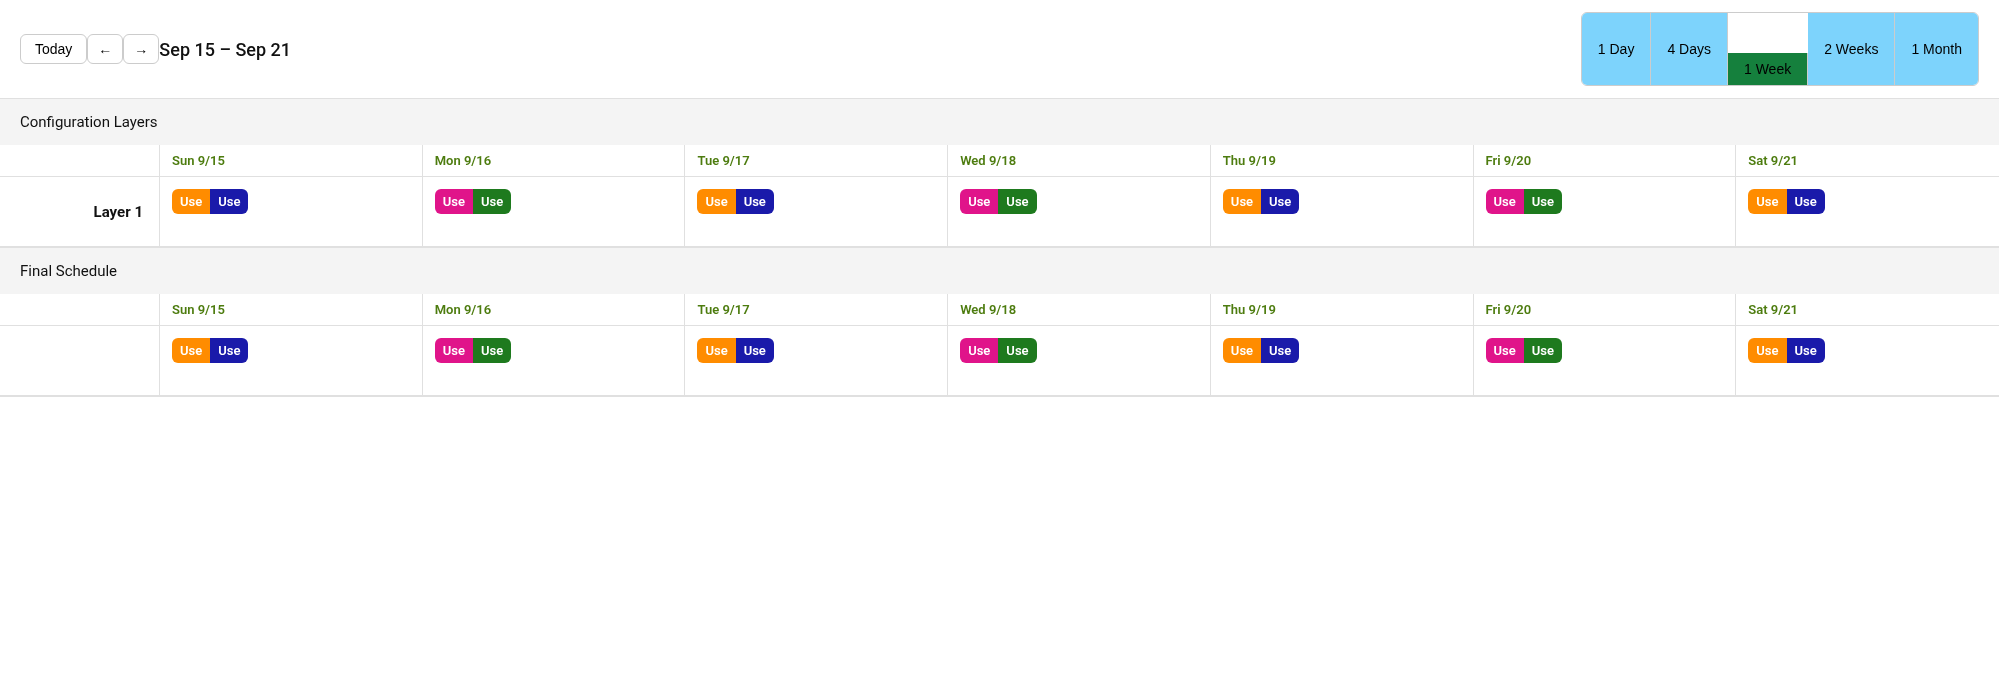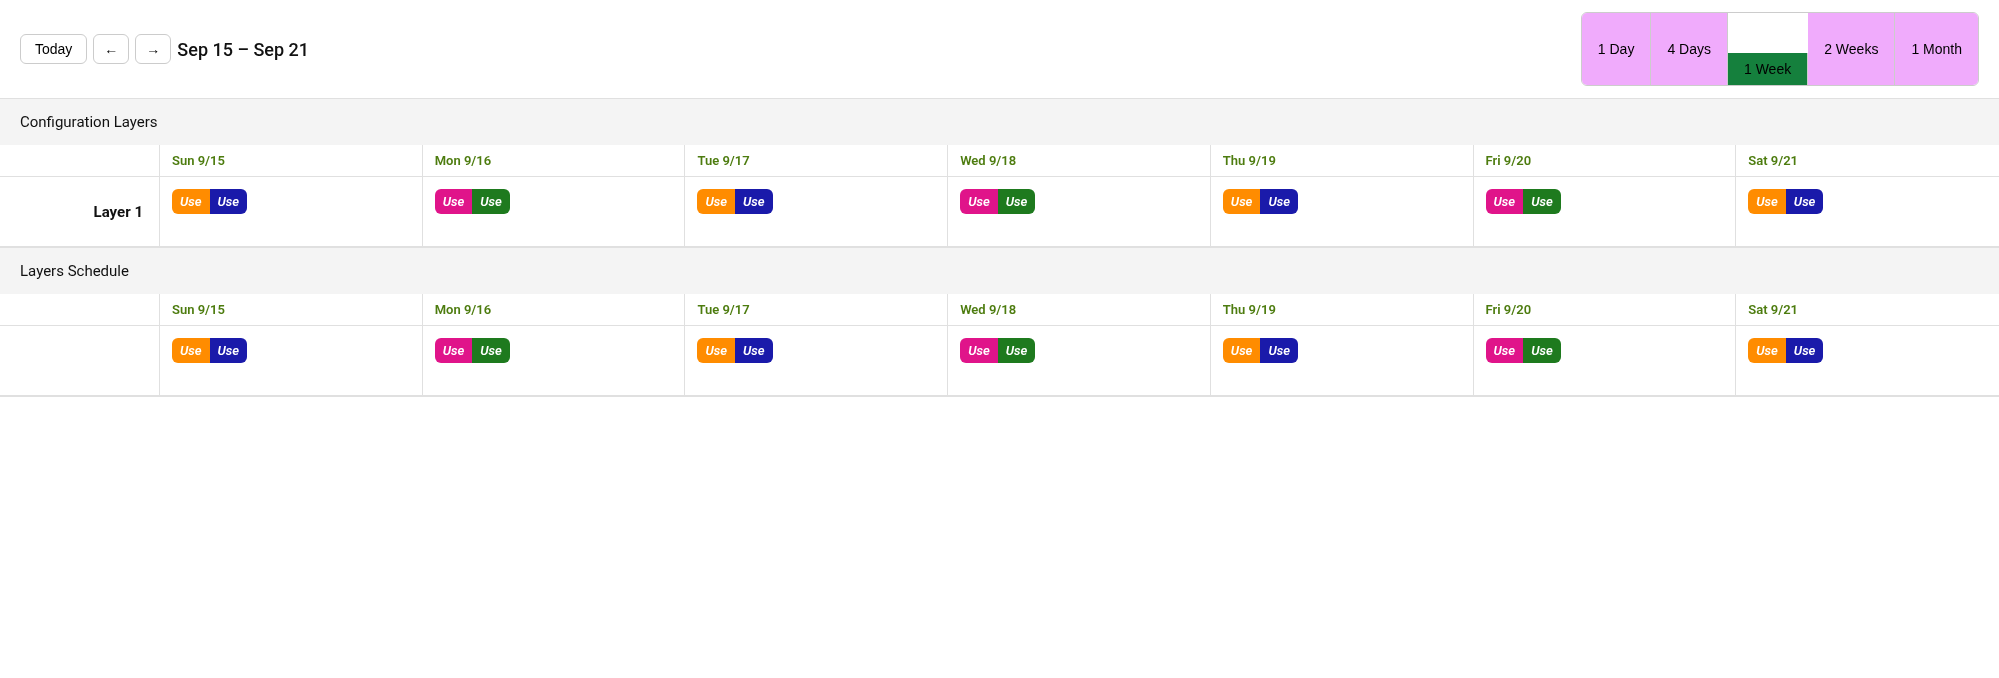--- a/index.html
+++ b/index.html
@@ -14,21 +14,20 @@
     .toolbar {
       display: flex;
       align-items: center;
       justify-content: space-between;
       padding: 12px 20px;
       border-bottom: 1px solid #e0e0e0;
     }
     .toolbar-left {
       display: flex;
       align-items: center;
-      gap: 6px;
     }
     .btn {
       border: 1px solid #ccc;
       background: #fff;
       padding: 6px 14px;
       border-radius: 6px;
       cursor: pointer;
       font-size: 14px;
       font-weight: 500;
     }
@@ -48,21 +47,21 @@
     
     .view-buttons {
       display: flex;
       border: 1px solid #ccc;
       border-radius: 6px;
       overflow: hidden;
     }
     .view-btn {
       border: none;
       border-right: 1px solid #ccc;
-      background: #f0abfc;
+      background: #7dd3fc;
       padding: 8px 16px;
       cursor: pointer;
       font-size: 14px;
     }
     .view-btn:last-child { border-right: none; }
     .view-btn.active {
       background: #15803d;
       font-weight: 400;
       margin-top: 40px;
     }
@@ -112,21 +111,20 @@
     }
     .calendar-cell:last-child {
       border-right: none;
     }
 
     
     .use-pair {
       display: inline-flex;
       border-radius: 6px;
       overflow: hidden;
-      font-style: italic;
     }
     .use-badge {
       display: inline-block;
       padding: 5px 8px;
       color: #fff;
       font-size: 13px;
       font-weight: 600;
     }
   </style>
 </head>
@@ -186,21 +184,21 @@
     <div class="calendar-cell"><div class="use-pair">
         <span class="use-badge" style="background: rgb(224, 20, 138);">Use</span>
         <span class="use-badge" style="background: rgb(30, 122, 30);">Use</span>
       </div></div>
     <div class="calendar-cell" style="border-right: none;"><div class="use-pair">
         <span class="use-badge" style="background: rgb(255, 140, 0);">Use</span>
         <span class="use-badge" style="background: rgb(26, 26, 170);">Use</span>
       </div></div>
   </div>
 
-<div class="section" style="margin-top:0;">Layers Schedule</div>
+<div class="section" style="margin-top:0;">Final Schedule</div>
 
 <div class="calendar-grid">
 
   <div class="calendar-header-cell" style="border-bottom:1px solid #e0e0e0;"></div>
   <div class="calendar-header-cell">Sun 9/15</div>
   <div class="calendar-header-cell">Mon 9/16</div>
   <div class="calendar-header-cell">Tue 9/17</div>
   <div class="calendar-header-cell">Wed 9/18</div>
   <div class="calendar-header-cell">Thu 9/19</div>
   <div class="calendar-header-cell">Fri 9/20</div>

